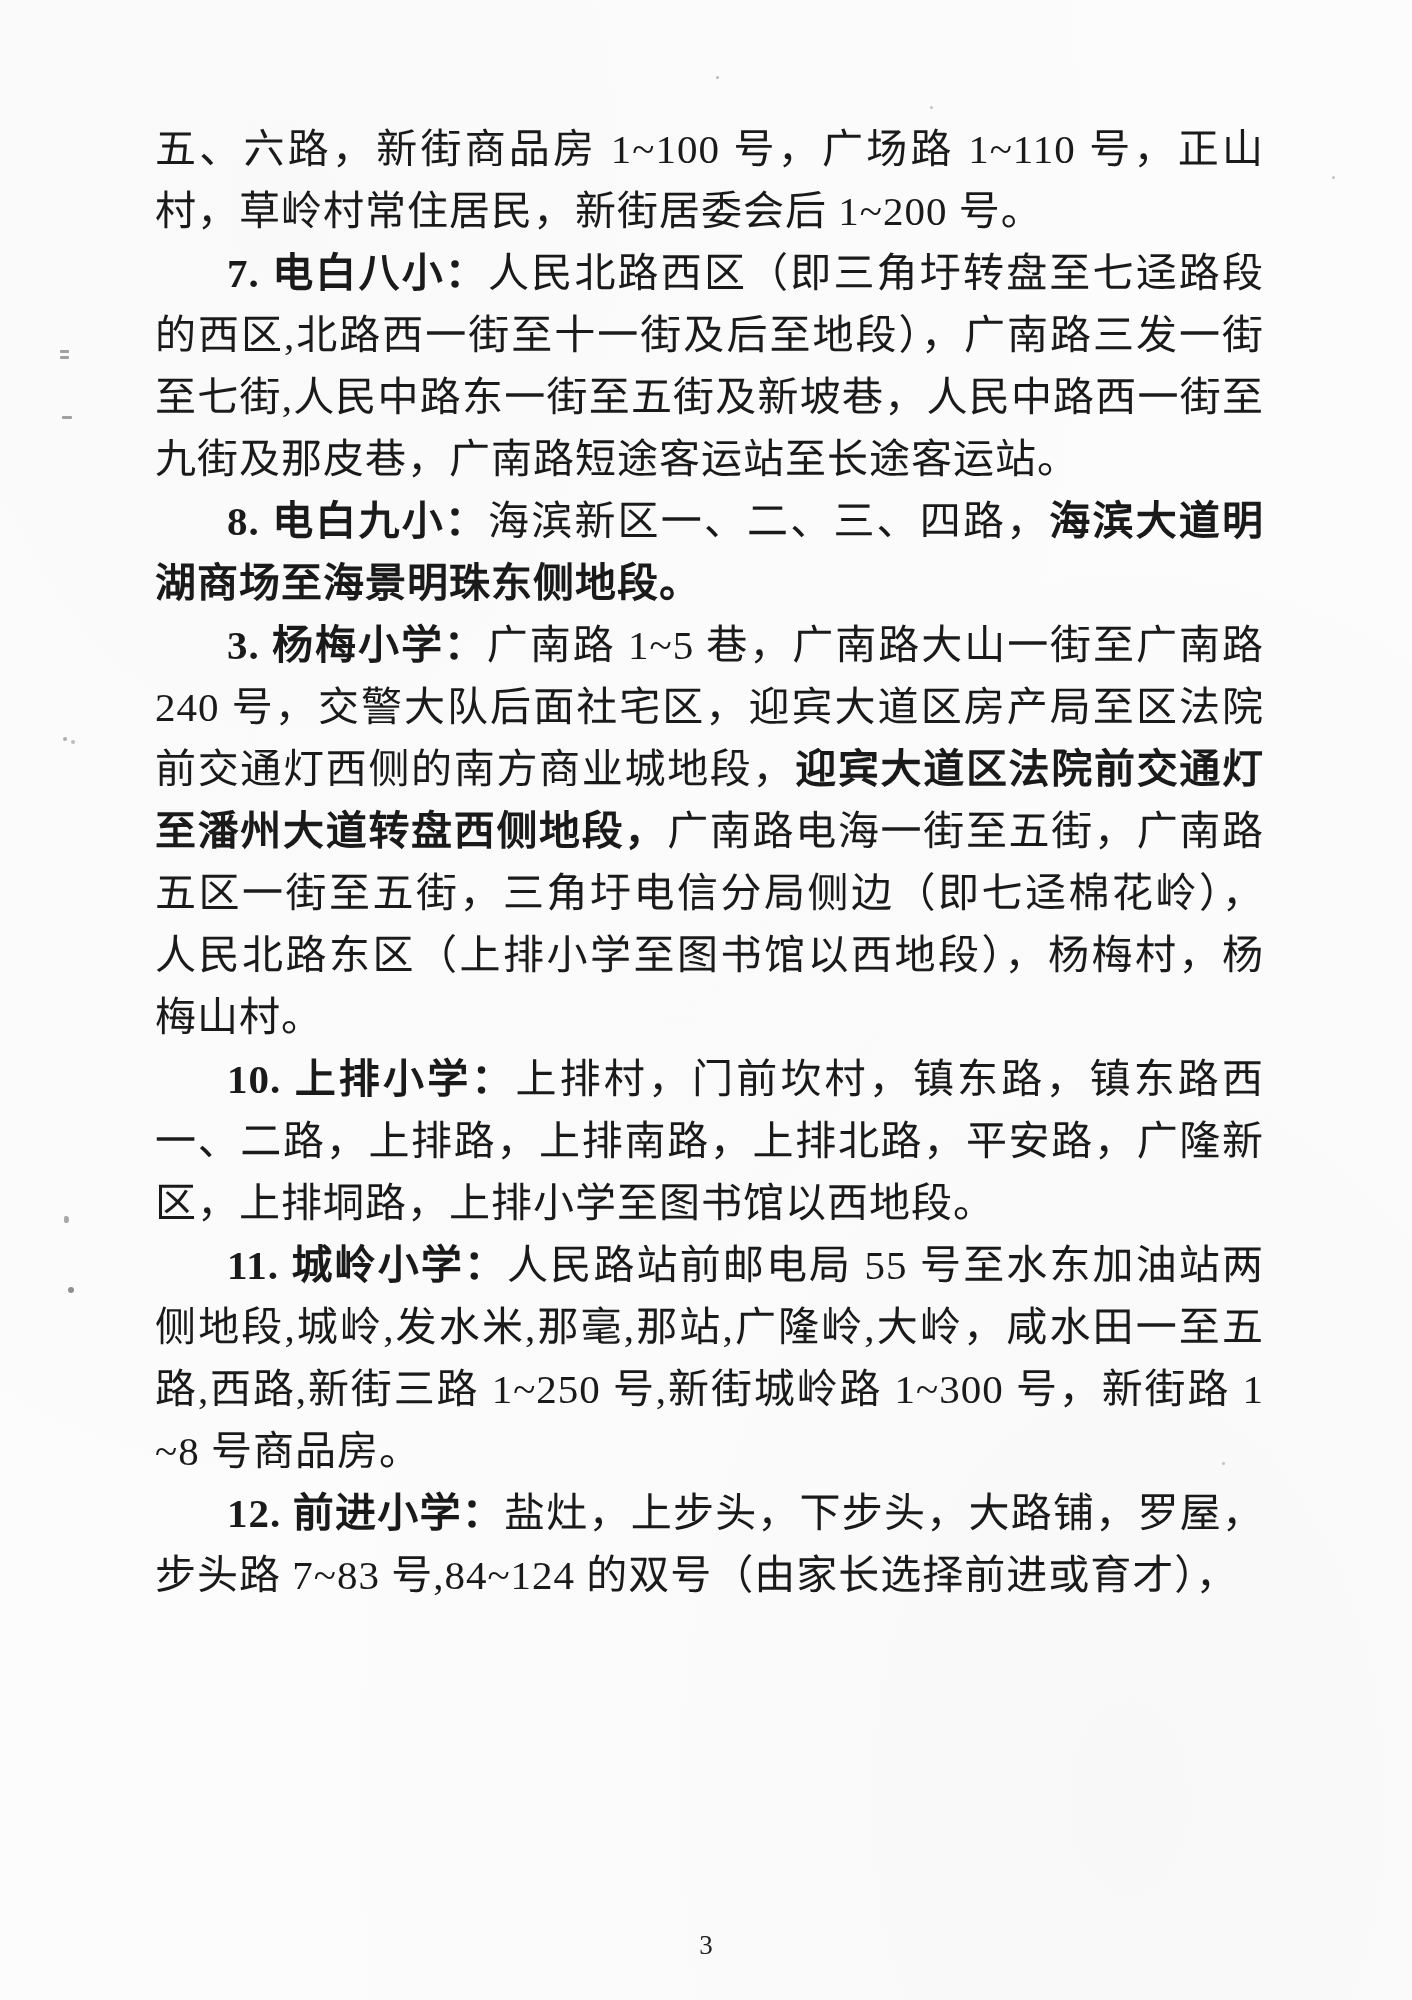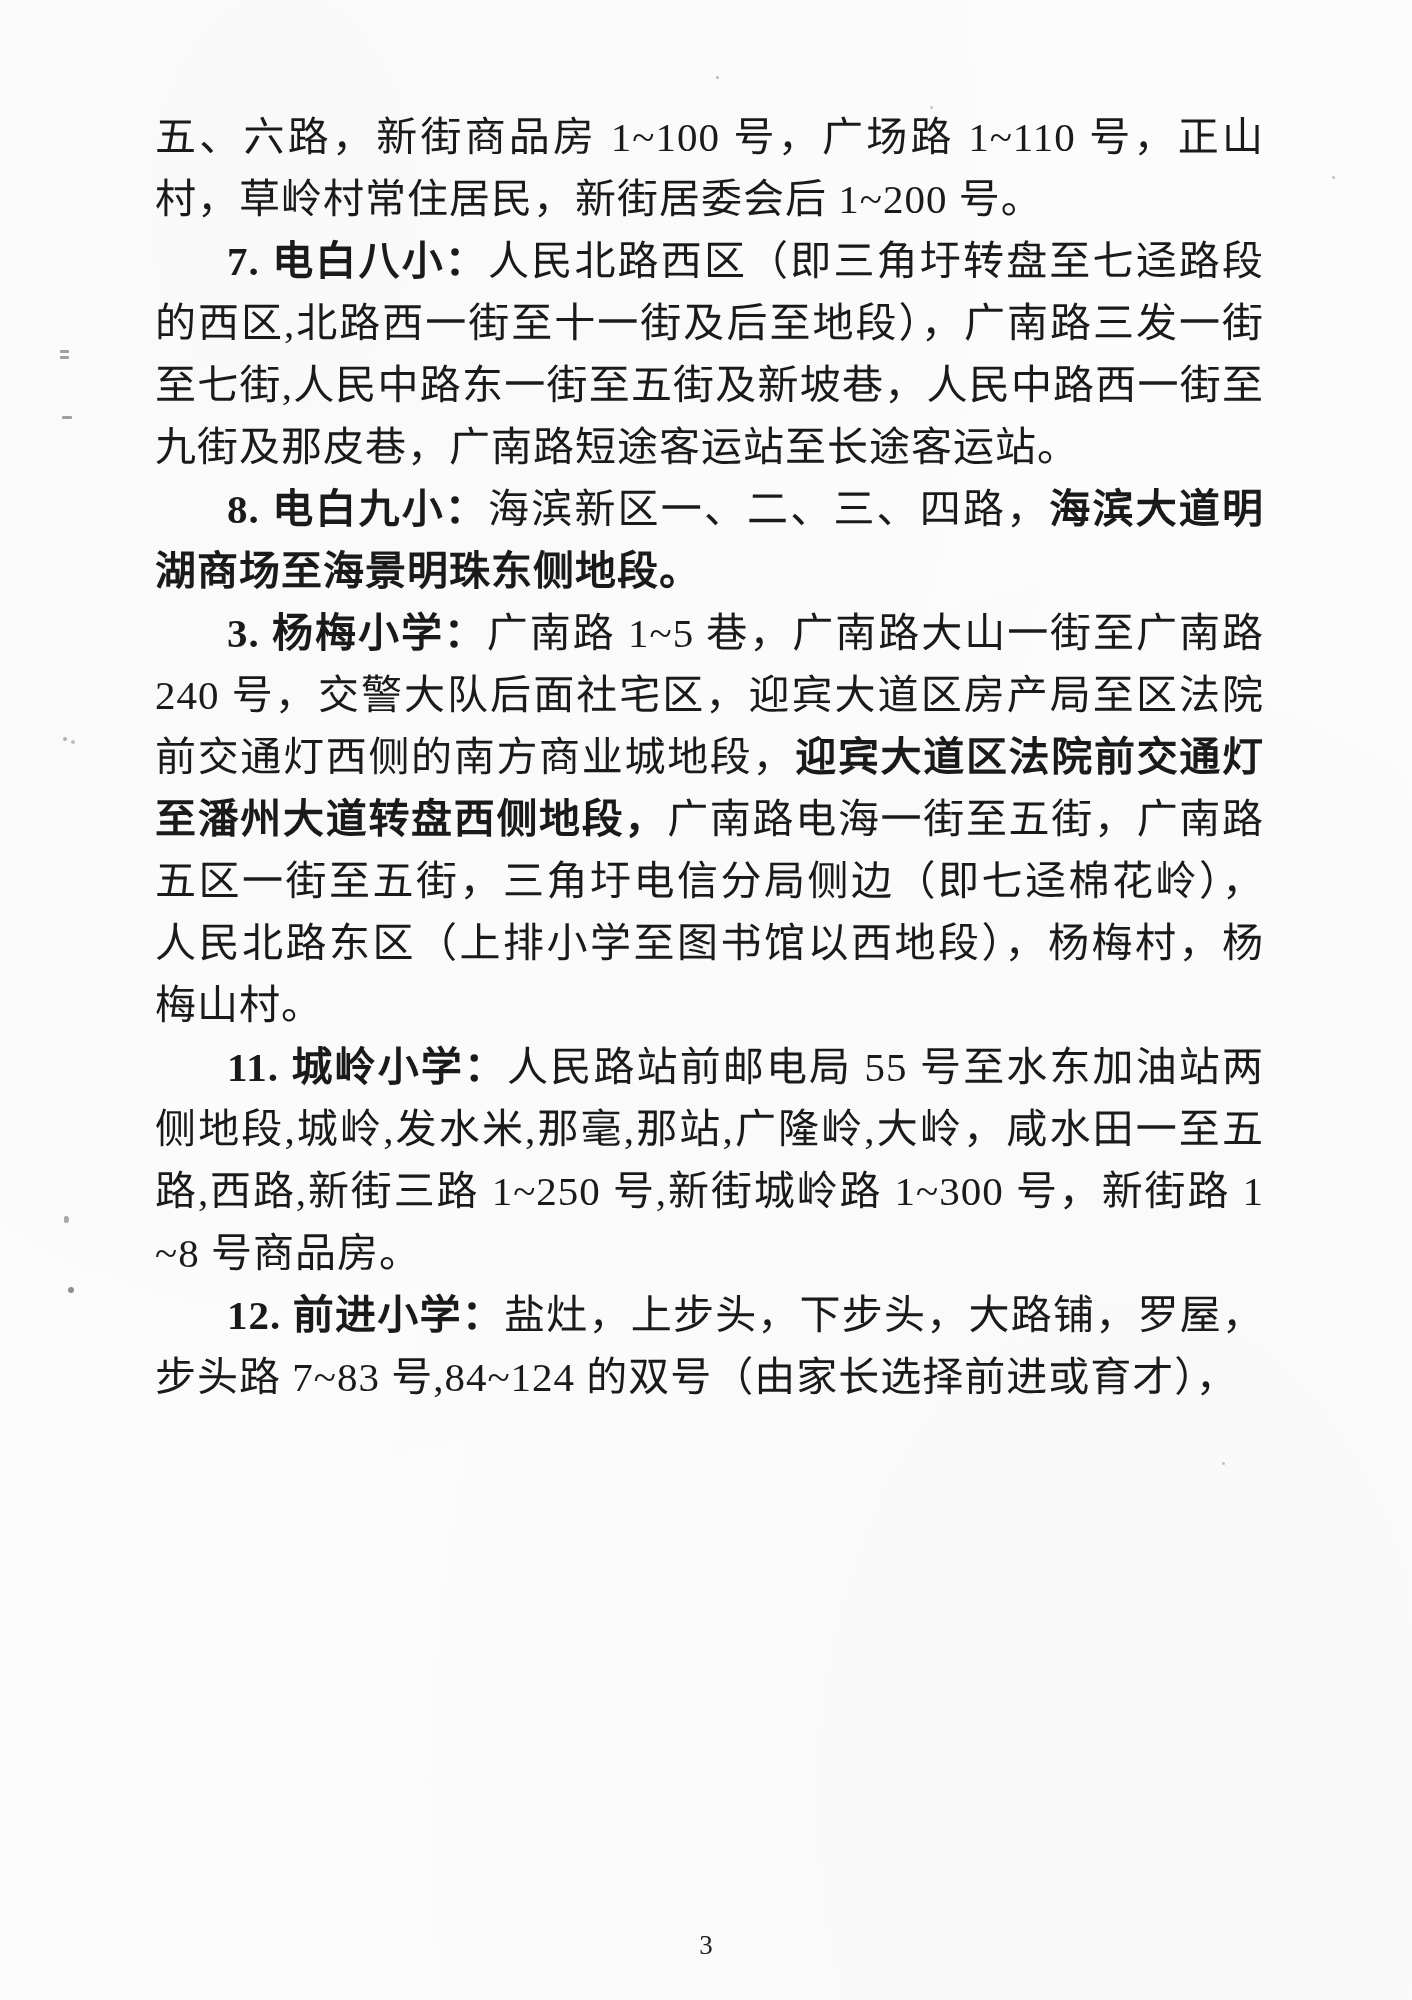--- a/index.html
+++ b/index.html
@@ -18,21 +18,21 @@
   .scan-page{
     position:absolute;inset:0;
     
     background:
       radial-gradient(ellipse at 20% 10%, rgba(0,0,0,0.012), transparent 60%),
       radial-gradient(ellipse at 80% 90%, rgba(0,0,0,0.015), transparent 55%),
       var(--paper);
   }
   .doc-body{
     position:absolute;
-    left:155px;right:148px;top:106px;
+    left:155px;right:148px;top:118px;
   }
   p.para{
     margin:0;
     font-size:41px;
     line-height:62px;
     text-align:justify;
     letter-spacing:1px;
     word-break:break-all;
   }
   p.para.indent{text-indent:72px;}
@@ -74,18 +74,19 @@
   <span class="speck s8"></span>
   <span class="speck s9"></span>
   <span class="speck s10"></span>
 
   <div class="doc-body">
 
   <p class="para"><span class="run">五、六路，新街商品房 1~100 号，广场路 1~110 号，正山村，草岭村常住居民，新街居委会后 1~200 号。</span></p>
       <p class="para indent"><span class="run bold">7. 电白八小：</span><span class="run">人民北路西区（即三角圩转盘至七迳路段的西区,北路西一街至十一街及后至地段），广南路三发一街至七街,人民中路东一街至五街及新坡巷，人民中路西一街至九街及那皮巷，广南路短途客运站至长途客运站。</span></p>
       <p class="para indent"><span class="run bold">8. 电白九小：</span><span class="run">海滨新区一、二、三、四路，</span><span class="run bold">海滨大道明湖商场至海景明珠东侧地段。</span></p>
       <p class="para indent"><span class="run bold">3. 杨梅小学：</span><span class="run">广南路 1~5 巷，广南路大山一街至广南路 240 号，交警大队后面社宅区，迎宾大道区房产局至区法院前交通灯西侧的南方商业城地段，</span><span class="run bold">迎宾大道区法院前交通灯至潘州大道转盘西侧地段，</span><span class="run">广南路电海一街至五街，广南路五区一街至五街，三角圩电信分局侧边（即七迳棉花岭），人民北路东区（上排小学至图书馆以西地段），杨梅村，杨梅山村。</span></p>
+      <p class="para indent"><span class="run bold">10. 上排小学：</span><span class="run">上排村，门前坎村，镇东路，镇东路西一、二路，上排路，上排南路，上排北路，平安路，广隆新区，上排垌路，上排小学至图书馆以西地段。</span></p>
       <p class="para indent"><span class="run bold">11. 城岭小学：</span><span class="run">人民路站前邮电局 55 号至水东加油站两侧地段,城岭,发水米,那毫,那站,广隆岭,大岭，咸水田一至五路,西路,新街三路 1~250 号,新街城岭路 1~300 号，新街路 1~8 号商品房。</span></p>
       <p class="para indent"><span class="run bold">12. 前进小学：</span><span class="run">盐灶，上步头，下步头，大路铺，罗屋，步头路 7~83 号,84~124 的双号（由家长选择前进或育才），</span></p>
     </div>
 
   <div class="page-footer">3</div>
 </div>
 
 </body></html>

